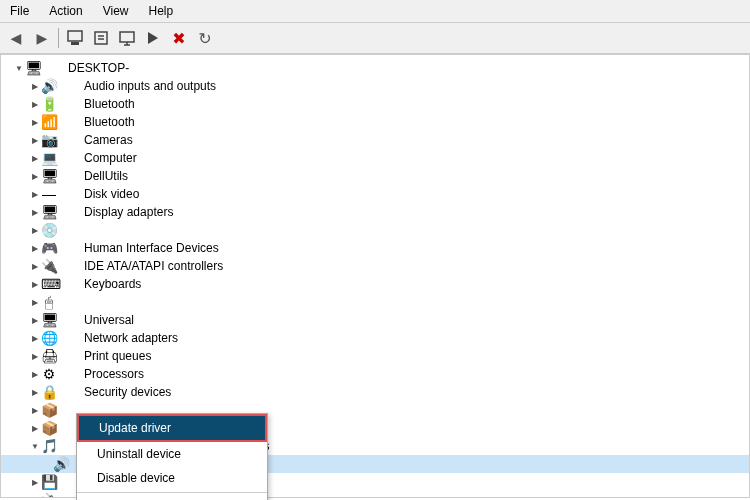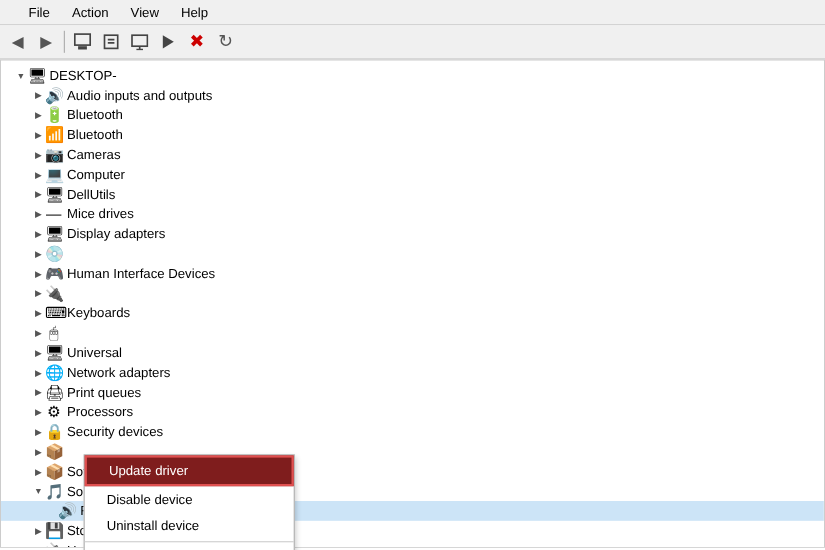--- a/index.html
+++ b/index.html
@@ -10,21 +10,21 @@
       font-size: 12px;
       background: #fff;
       overflow: hidden;
     }
 
     
     .menubar {
       display: flex;
       background: #f0f0f0;
       border-bottom: 1px solid #ccc;
-      padding: 2px 20px;
+      padding: 2px 4px;
       gap: 8px;
     }
     .menubar-item {
       padding: 2px 6px;
       cursor: pointer;
       color: #000;
     }
 
     
     .toolbar {
@@ -95,20 +95,21 @@
       width: 16px;
       height: 16px;
       margin-right: 4px;
       font-size: 14px;
       line-height: 16px;
       text-align: center;
     }
     .tree-item .label {
       color: #000;
       font-size: 12px;
+      margin-left: 23px;
     }
 
     
     .root-item {
       font-weight: normal;
     }
 
     
     .context-menu {
       position: absolute;
@@ -120,21 +121,21 @@
       box-shadow: 2px 2px 5px rgba(0,0,0,0.2);
       z-index: 100;
     }
     .context-menu-item {
       padding: 5px 20px;
       cursor: pointer;
       font-size: 12px;
       color: #000;
     }
     .context-menu-item.highlighted {
-      background: #7f1d1d;
+      background: #0c4a6e;
       color: #fff;
       border: 2px solid #e05050;
     }
     .context-menu-separator {
       height: 1px;
       background: #ccc;
       margin: 2px 0;
     }
   </style>
 </head>
@@ -223,21 +224,21 @@
     <div class="tree-item">
       <span style="width:20px;display:inline-block;"></span>
       <span class="arrow">▶</span>
       <span class="icon">🖥</span>
       <span class="label">DellUtils</span>
     </div>
     <div class="tree-item">
       <span style="width:20px;display:inline-block;"></span>
       <span class="arrow">▶</span>
       <span class="icon">—</span>
-      <span class="label">Mice drives</span>
+      <span class="label">Disk video</span>
     </div>
     <div class="tree-item">
       <span style="width:20px;display:inline-block;"></span>
       <span class="arrow">▶</span>
       <span class="icon">🖥</span>
       <span class="label">Display adapters</span>
     </div>
     <div class="tree-item">
       <span style="width:20px;display:inline-block;"></span>
       <span class="arrow">▶</span>
@@ -246,20 +247,21 @@
     <div class="tree-item">
       <span style="width:20px;display:inline-block;"></span>
       <span class="arrow">▶</span>
       <span class="icon">🎮</span>
       <span class="label">Human Interface Devices</span>
     </div>
     <div class="tree-item">
       <span style="width:20px;display:inline-block;"></span>
       <span class="arrow">▶</span>
       <span class="icon">🔌</span>
+      <span class="label">IDE ATA/ATAPI controllers</span>
     </div>
     <div class="tree-item">
       <span style="width:20px;display:inline-block;"></span>
       <span class="arrow">▶</span>
       <span class="icon">⌨</span>
       <span class="label">Keyboards</span>
     </div>
     <div class="tree-item">
       <span style="width:20px;display:inline-block;"></span>
       <span class="arrow">▶</span>
@@ -328,19 +330,19 @@
     <div class="tree-item">
       <span style="width:20px;display:inline-block;"></span>
       <span class="arrow">▶</span>
       <span class="icon">🔌</span>
       <span class="label">Universal Serial Bus controllers</span>
     </div>
   </div>
 
   <div class="context-menu">
     <div class="context-menu-item highlighted">Update driver</div>
+    <div class="context-menu-item">Uninstall device</div>
     <div class="context-menu-item">Disable device</div>
-    <div class="context-menu-item">Uninstall device</div>
     <div class="context-menu-separator"></div>
     <div class="context-menu-item">Scan for hardware changes</div>
 
   </div>
 </div>
 
 </body></html>

